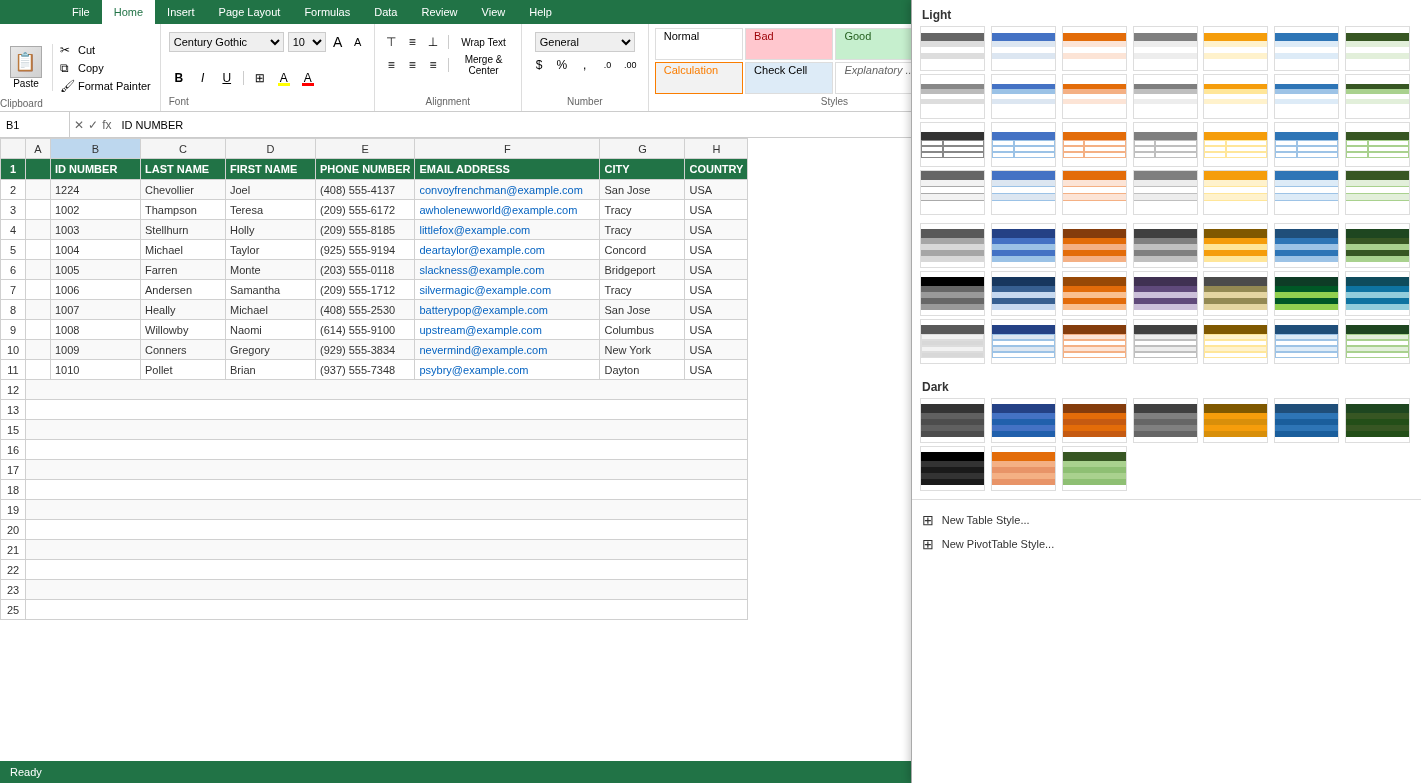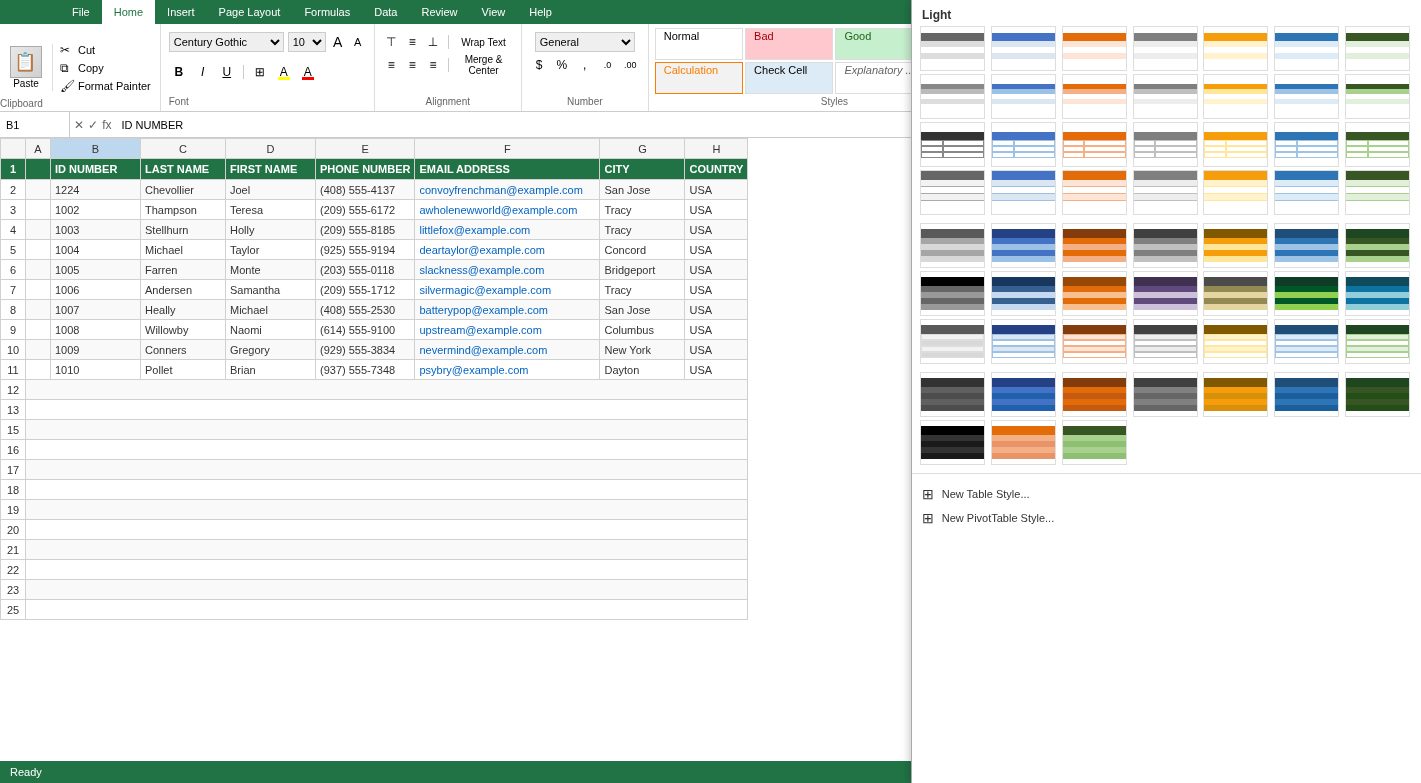--- a/index.html
+++ b/index.html
@@ -131,21 +131,21 @@
           <span class="icon">🖌</span>
           <span>Format Painter</span>
         </div>
       </div>
       <div style="position:absolute;bottom:2px;left:0;right:0;">
         <span style="font-size:10px;color:#666;">Clipboard</span>
       </div>
     </div>
 
     <div class="ribbon-group font-group" style="min-width:190px;">
-      <div class="ribbon-group-content" style="flex-direction:column;gap:10px;width:100%;padding-top:4px;">
+      <div class="ribbon-group-content" style="flex-direction:column;gap:16px;width:100%;padding-top:4px;">
         <div class="font-row">
           <select class="font-select">
             <option>Century Gothic</option>
           </select>
           <select class="font-size-select">
             <option>10</option>
           </select>
           <button class="font-size-btn">A</button>
           <button class="font-size-btn" style="font-size:11px;">A</button>
         </div>
@@ -1023,20 +1023,21 @@
       </div>
       <div class="table-style-item">
         <div style="background:#1e4620;height:9px;width:100%;"></div>
         <div style="background:#e2efda;height:6px;border:1px solid #a9d18e;"></div>
         <div style="background:#fff;height:6px;border:1px solid #a9d18e;"></div>
         <div style="background:#e2efda;height:6px;border:1px solid #a9d18e;"></div>
         <div style="background:#fff;height:6px;border:1px solid #a9d18e;"></div>
       </div>
     </div>
 
+    <div class="dropdown-section-label">Dark</div>
     <div class="table-styles-grid">
 
       <div class="table-style-item">
         <div style="background:#333;height:9px;"></div>
         <div style="background:#606060;height:6px;"></div>
         <div style="background:#4d4d4d;height:6px;"></div>
         <div style="background:#606060;height:6px;"></div>
         <div style="background:#4d4d4d;height:6px;"></div>
       </div>
       <div class="table-style-item">

